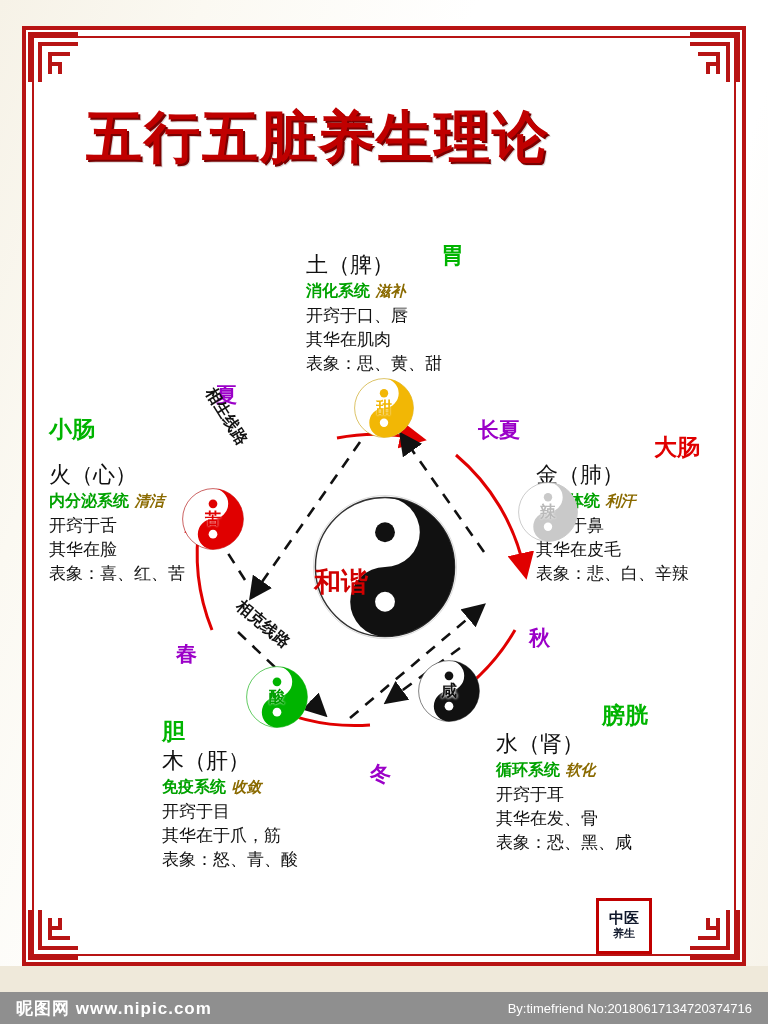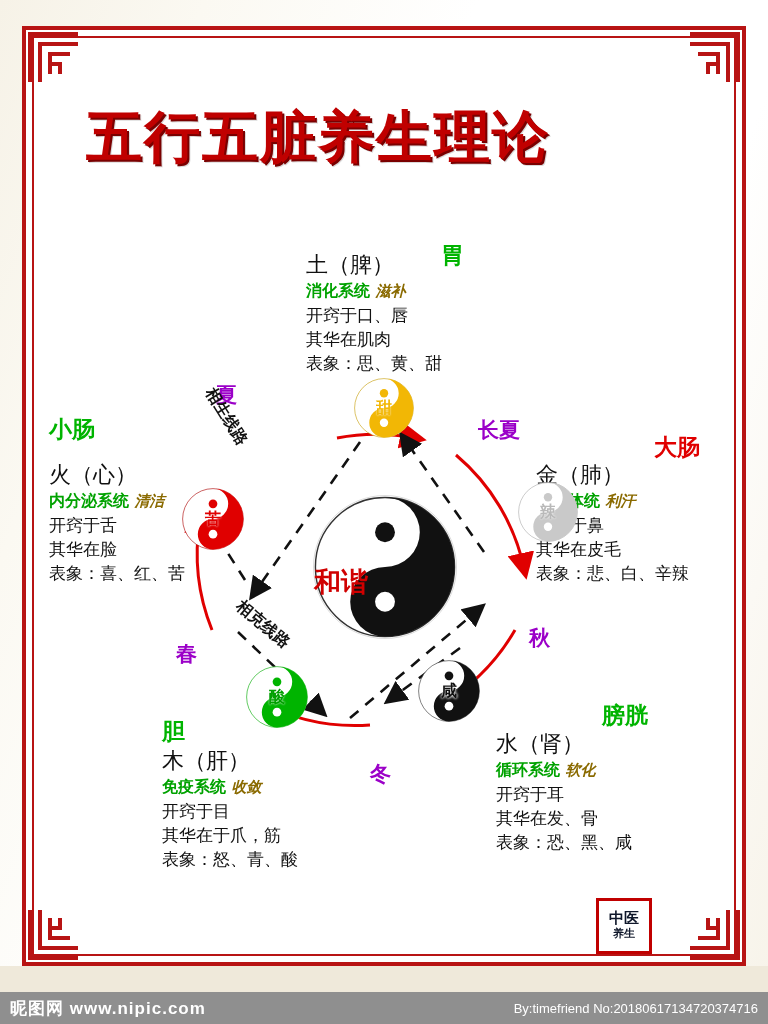--- a/index.html
+++ b/index.html
@@ -172,21 +172,21 @@
   
   .footer {
     position: absolute;
     left: 0; top: 992px;
     width: 768px; height: 32px;
     background: #8f8f8f;
     color: #ffffff;
     display: flex;
     align-items: center;
     justify-content: space-between;
-    padding: 0 10px;
+    padding: 0 16px;
     box-sizing: border-box;
     font-family: "Liberation Sans", sans-serif;
   }
   .footer .left {
     font-size: 17px;
     font-weight: bold;
     letter-spacing: 1px;
   }
   .footer .right {
     font-size: 13px;

